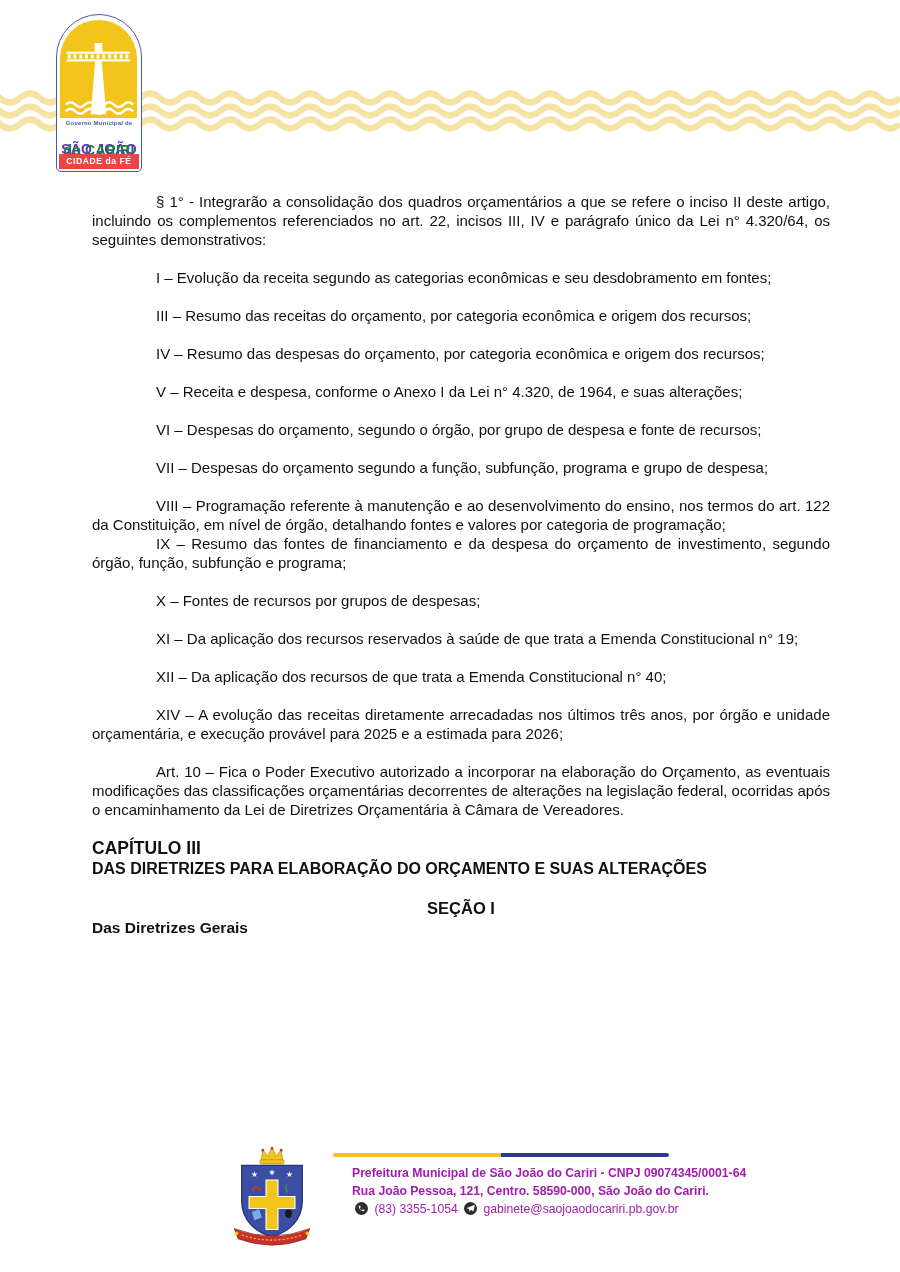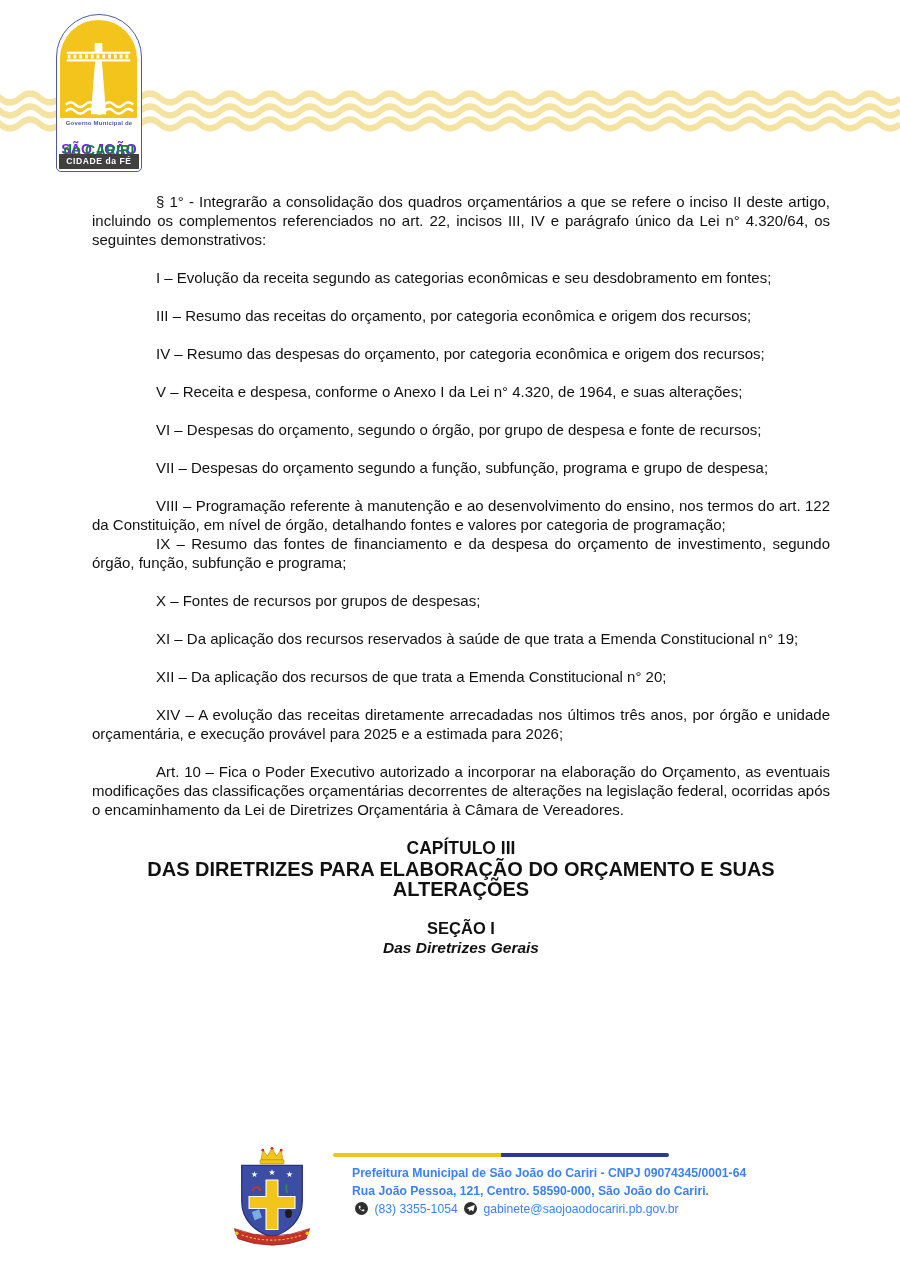--- a/index.html
+++ b/index.html
@@ -11,41 +11,41 @@
   .logo{position:absolute;left:56px;top:14px;width:86px;height:158px;z-index:2;
         background:#fff;border:1.5px solid #4a5aa8;border-radius:43px 43px 5px 5px;
         box-sizing:border-box;overflow:hidden;text-align:center;}
   .logo-emblem{position:absolute;top:3px;left:3px;width:77px;height:102px;}
   .logo-small{position:absolute;top:105px;left:0;width:100%;font-size:6px;font-weight:bold;
         color:#4a5aa8;letter-spacing:.2px;}
   .logo-title1{position:absolute;top:126px;left:0;width:100%;font-size:14px;font-weight:bold;
         color:#6d28d9;letter-spacing:.2px;}
   .logo-title2{position:absolute;top:127px;left:0;width:100%;font-size:14px;font-weight:bold;
         color:#15803d;letter-spacing:.2px;}
-  .logo-banner{position:absolute;bottom:2px;left:2px;right:2px;height:15px;background:#404040;
+  .logo-banner{position:absolute;bottom:2px;left:2px;right:2px;height:15px;background:#ef4444;
         color:#fff;font-size:8.5px;font-weight:bold;letter-spacing:.6px;line-height:15px;}
 
   
   .content{position:absolute;left:92px;top:192px;width:738px;font-size:15px;line-height:19px;}
   .content p{margin:0 0 19px 0;}
   .para{text-align:justify;text-indent:64px;}
   .tight{margin-bottom:0 !important;}
-  .h-cap{text-align:center;font-weight:bold;font-size:17.5px;line-height:21px;margin:10px 0 0 0 !important;}
-  .h-sub{text-align:center;font-weight:bold;font-size:20px;line-height:20px;margin:0 0 0 0 !important;}
+  .h-cap{text-align:left;font-weight:bold;font-size:17.5px;line-height:21px;margin:10px 0 0 0 !important;}
+  .h-sub{font-weight:bold;font-size:16px;line-height:20px;margin:0 0 0 0 !important;}
   .h-sec{text-align:center;font-weight:bold;font-size:16.5px;line-height:20px;margin:19px 0 0 0 !important;}
-  .h-secsub{text-align:center;font-weight:bold;font-size:15.5px;line-height:19px;margin:0 !important;font-style:italic;}
+  .h-secsub{text-align:left;font-weight:bold;font-size:15.5px;line-height:19px;margin:0 !important;}
 
   
   .footer{position:absolute;top:1146px;left:50%;transform:translateX(-50%);
           display:flex;gap:16px;align-items:flex-start;}
   .crest{width:86px;height:101px;flex:0 0 auto;}
   .f-col{width:340px;padding-top:7px;}
   .f-divider{height:4px;border-radius:2px;margin:0 2px 7px 2px;
              background:linear-gradient(to right,#f2c41c 0 50%,#2b3990 50% 100%);}
-  .f-col p{margin:0;font-size:12.2px;line-height:18px;color:#3b82f6;text-align:center;white-space:nowrap;padding-left:21px;}
+  .f-col p{margin:0;font-size:12.2px;line-height:18px;color:#a21caf;text-align:center;white-space:nowrap;padding-left:21px;}
   .f-bold{font-weight:bold;}
   .f-icn{display:inline-block;width:13px;height:13px;vertical-align:-2px;margin:0 3px;}
 </style>
 </head>
 <body>
 
 <div class="page">
 
   <svg class="waves" viewBox="0 0 900 52" preserveAspectRatio="none" aria-hidden="true">
     <defs>
@@ -78,21 +78,21 @@
       <p class="para">I – Evolução da receita segundo as categorias econômicas e seu desdobramento em fontes;</p>
       <p class="para">III – Resumo das receitas do orçamento, por categoria econômica e origem dos recursos;</p>
       <p class="para">IV – Resumo das despesas do orçamento, por categoria econômica e origem dos recursos;</p>
       <p class="para">V – Receita e despesa, conforme o Anexo I da Lei n° 4.320, de 1964, e suas alterações;</p>
       <p class="para">VI – Despesas do orçamento, segundo o órgão, por grupo de despesa e fonte de recursos;</p>
       <p class="para">VII – Despesas do orçamento segundo a função, subfunção, programa e grupo de despesa;</p>
       <p class="para tight">VIII – Programação referente à manutenção e ao desenvolvimento do ensino, nos termos do art. 122 da Constituição, em nível de órgão, detalhando fontes e valores por categoria de programação;</p>
       <p class="para">IX – Resumo das fontes de financiamento e da despesa do orçamento de investimento, segundo órgão, função, subfunção e programa;</p>
       <p class="para">X – Fontes de recursos por grupos de despesas;</p>
       <p class="para">XI – Da aplicação dos recursos reservados à saúde de que trata a Emenda Constitucional n° 19;</p>
-      <p class="para">XII – Da aplicação dos recursos de que trata a Emenda Constitucional n° 20;</p>
+      <p class="para">XII – Da aplicação dos recursos de que trata a Emenda Constitucional n° 40;</p>
       <p class="para">XIV – A evolução das receitas diretamente arrecadadas nos últimos três anos, por órgão e unidade orçamentária, e execução provável para 2025 e a estimada para 2026;</p>
       <p class="para">Art. 10 – Fica o Poder Executivo autorizado a incorporar na elaboração do Orçamento, as eventuais modificações das classificações orçamentárias decorrentes de alterações na legislação federal, ocorridas após o encaminhamento da Lei de Diretrizes Orçamentária à Câmara de Vereadores.</p>
       <p class="h-cap">CAPÍTULO III</p>
       <p class="h-sub">DAS DIRETRIZES PARA ELABORAÇÃO DO ORÇAMENTO E SUAS ALTERAÇÕES</p>
       <p class="h-sec">SEÇÃO I</p>
       <p class="h-secsub">Das Diretrizes Gerais</p>
     </main>
 
   <footer class="footer">
     <svg class="crest" viewBox="0 0 92 110" aria-hidden="true">

